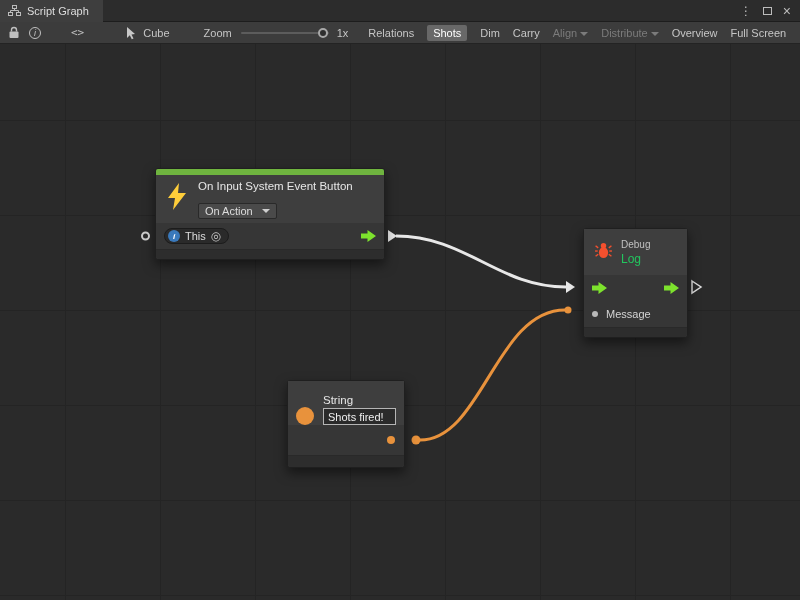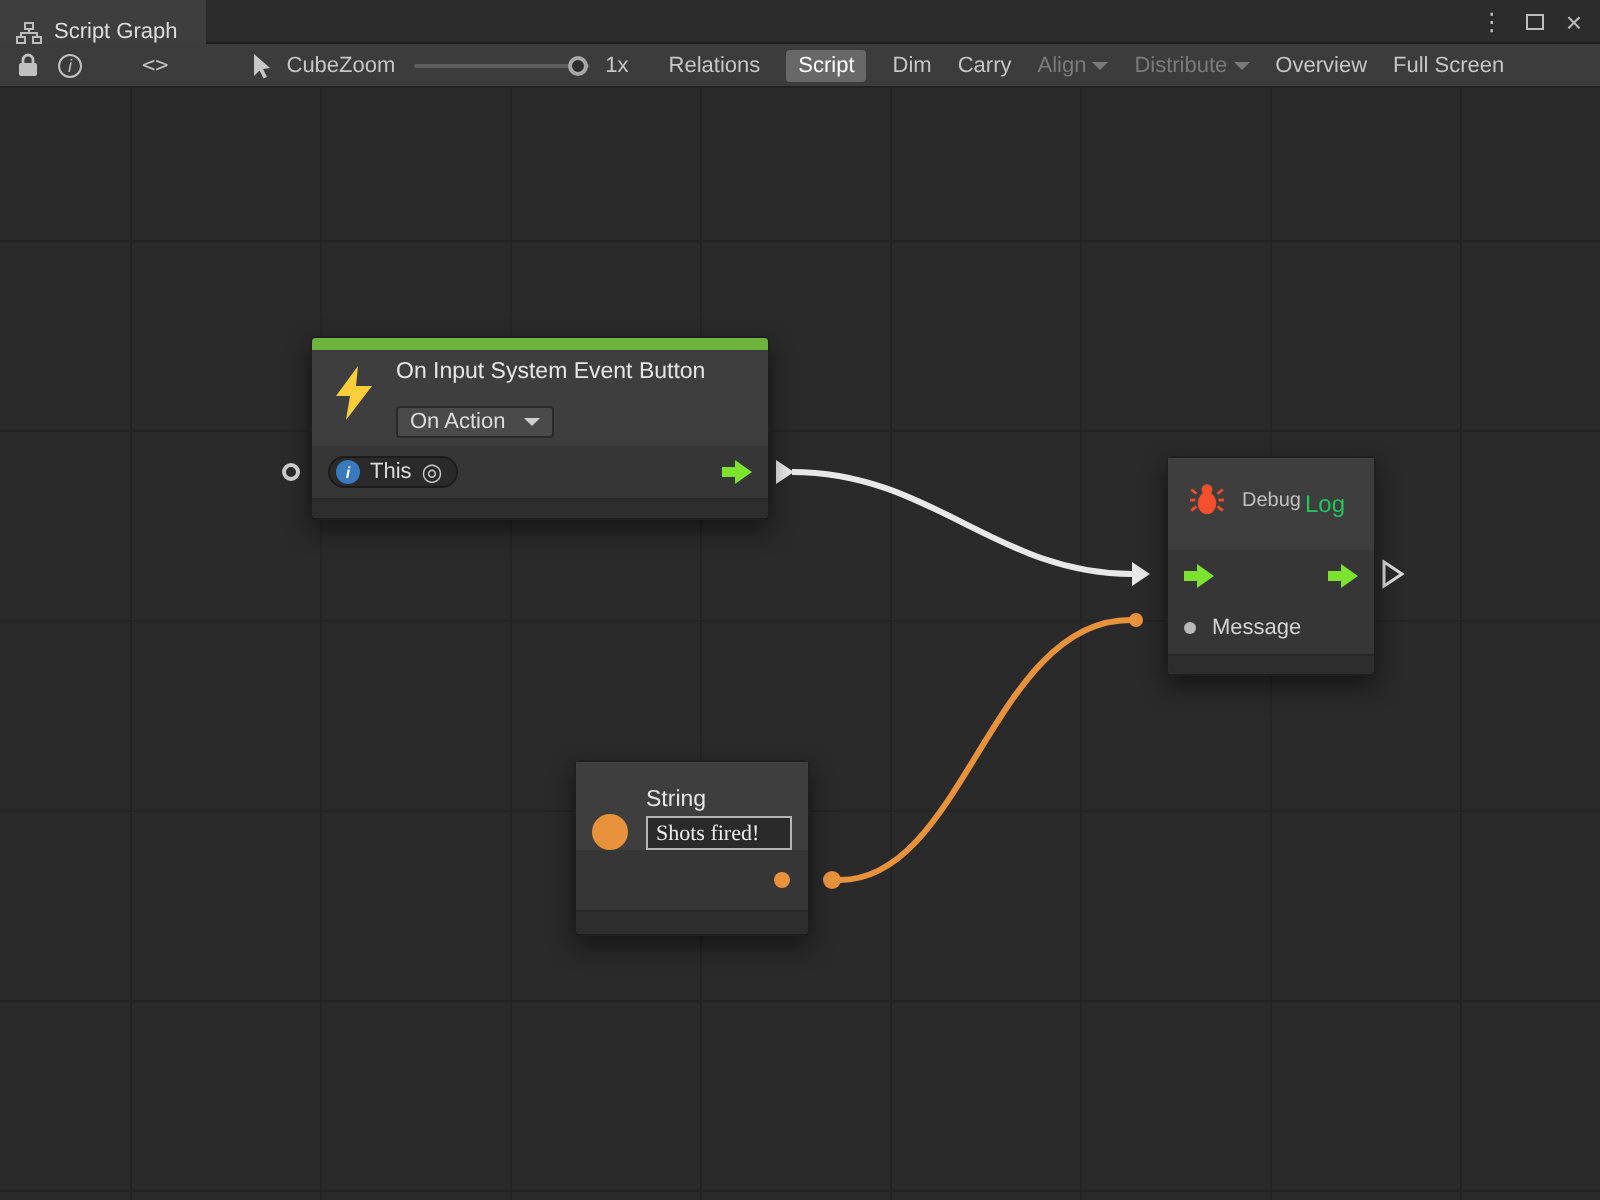--- a/index.html
+++ b/index.html
@@ -1,21 +1,21 @@
 <!DOCTYPE html>
 <html><head>
 <meta charset="utf-8">
 <style>
   *{box-sizing:border-box;margin:0;padding:0}
   html,body{background:#1a1a1a}
   .window{position:relative;width:800px;height:600px;background:#2a2a2a;font-family:"Liberation Sans",sans-serif;overflow:hidden;user-select:none}
 
   
   .titlebar{position:absolute;top:0;left:0;right:0;height:22px;background:#2c2c2c;display:flex;align-items:center;justify-content:space-between;border-bottom:1px solid #1d1d1d}
-  .tab{height:22px;display:flex;align-items:flex-end;gap:6px;padding:0 14px 0 8px;background:#3e3e3e;color:#dedede;font-size:11px;white-space:nowrap}
+  .tab{height:22px;display:flex;align-items:center;gap:6px;padding:0 14px 0 8px;background:#3e3e3e;color:#dedede;font-size:11px;white-space:nowrap}
   .win-controls{display:flex;align-items:center;gap:11px;padding-right:9px;color:#bdbdbd;font-size:12px}
   .maximize-box{width:9px;height:8px;border:1px solid #bdbdbd;display:inline-block}
 
   
   .toolbar{position:absolute;top:22px;left:0;right:0;height:22px;background:#3c3c3c;display:flex;align-items:center;font-size:11px;color:#c6c6c6;border-bottom:1px solid #232323;padding:0 8px;white-space:nowrap}
   .tb-icon{display:inline-flex;align-items:center;justify-content:center}
   .info-circle{width:12px;height:12px;border-radius:50%;border:1px solid #c0c0c0;font-size:9px;display:inline-flex;align-items:center;justify-content:center;font-style:italic;color:#c0c0c0}
   .code-glyph{font-family:"DejaVu Sans Mono",monospace;font-size:11px;color:#c0c0c0}
   .slider{position:relative;width:88px;height:2px;background:#5c5c5c;border-radius:1px}
   .slider-knob{position:absolute;right:1px;top:-4px;width:10px;height:10px;border-radius:50%;background:#2e2e2e;border:2px solid #a8a8a8}
@@ -51,33 +51,33 @@
   .chip{display:inline-flex;align-items:center;gap:5px;background:#2a2a2a;border:1px solid #1c1c1c;border-radius:9px;padding:1px 7px 1px 3px;font-size:11px;color:#ddd}
   .info-dot{width:12px;height:12px;border-radius:50%;background:#3a79bb;color:#fff;font-size:8px;display:inline-flex;align-items:center;justify-content:center;font-style:italic;font-weight:bold}
   .target-glyph{color:#c9c9c9;font-size:12px;line-height:1}
   .ml-auto{margin-left:auto}
   .dropdown.fire{margin-left:auto;width:100px;justify-content:space-between}
   .ia-icon{margin:0 6px 0 2px;display:inline-flex}
 
   
   .node-debug{left:583px;top:184px;width:105px}
   .debug-header{height:46px;display:flex;align-items:center;gap:8px;padding:0 10px;background:#3e3e3e}
-  .debug-col{display:flex;flex-direction:row;gap:2px}
+  .debug-col{display:flex;flex-direction:column;gap:2px}
   .debug-cat{font-size:10px;color:#c0c0c0}
   .debug-name{font-size:12px;color:#22c55e}
   .row-between{justify-content:space-between}
   .dot-port{width:6px;height:6px;border-radius:50%;background:#b9b9b9;margin-right:8px}
 
   
   .node-string{left:287px;top:336px;width:118px}
   .string-header{height:44px;display:flex;align-items:flex-end;gap:9px;padding:0 8px;background:#3e3e3e}
   .orange-circle{width:18px;height:18px;border-radius:50%;background:#e8923c;flex:none}
   .string-col{display:flex;flex-direction:column;gap:2px;flex:1;min-width:0}
   .string-title{font-size:11.5px;color:#e6e6e6}
-  .string-input{width:100%;background:#2a2a2a;border:1px solid #b5b5b5;color:#efefef;font-size:11px;padding:1px 4px;height:17px;font-family:Liberation Serif, serif}
+  .string-input{width:100%;background:#2a2a2a;border:1px solid #b5b5b5;color:#efefef;font-size:11px;padding:1px 4px;height:17px;font-family:Liberation Sans, sans-serif}
   .string-body{height:30px;display:flex;align-items:center;padding:0 9px;background:#363636}
   .string-out-dot{margin-left:auto;width:8px;height:8px;border-radius:50%;background:#e8923c}
 </style>
 </head>
 <body>
 
 <div class="window">
 
   <div class="titlebar">
     <div class="tab">
@@ -106,29 +106,29 @@
       </svg>
     </span>
     <span class="info-circle" style="margin-left:9px">i</span>
     <span class="code-glyph" style="margin-left:30px">&lt;&gt;</span>
     <span class="tb-icon" style="margin-left:40px">
       <svg width="14" height="14" viewBox="0 0 14 14">
           <path d="M3 1 L11 8 L7.5 8.5 L9.5 12.5 L7.8 13.3 L5.8 9.3 L3 12 Z" fill="#c8c8c8"></path>
         </svg>
     </span>
     <span style="margin-left:5px">Cube</span>
-    <span style="">Zoom</span>
+    <span style="margin-left:34px">Zoom</span>
     <span class="slider" style="margin-left:9px">
       <span class="slider-knob"></span>
     </span>
     <span style="margin-left:8px">1x</span>
 
     <div class="tb-buttons">
       <span class="tb-btn">Relations</span>
-      <span class="tb-btn active">Script</span>
+      <span class="tb-btn active">Shots</span>
       <span class="tb-btn">Dim</span>
       <span class="tb-btn">Carry</span>
       <span class="tb-btn disabled"><span>Align</span><span class="caret-down"></span></span>
       <span class="tb-btn disabled"><span>Distribute</span><span class="caret-down"></span></span>
       <span class="tb-btn">Overview</span>
       <span class="tb-btn">Full Screen</span>
     </div>
   </div>
 
   <div class="canvas">

